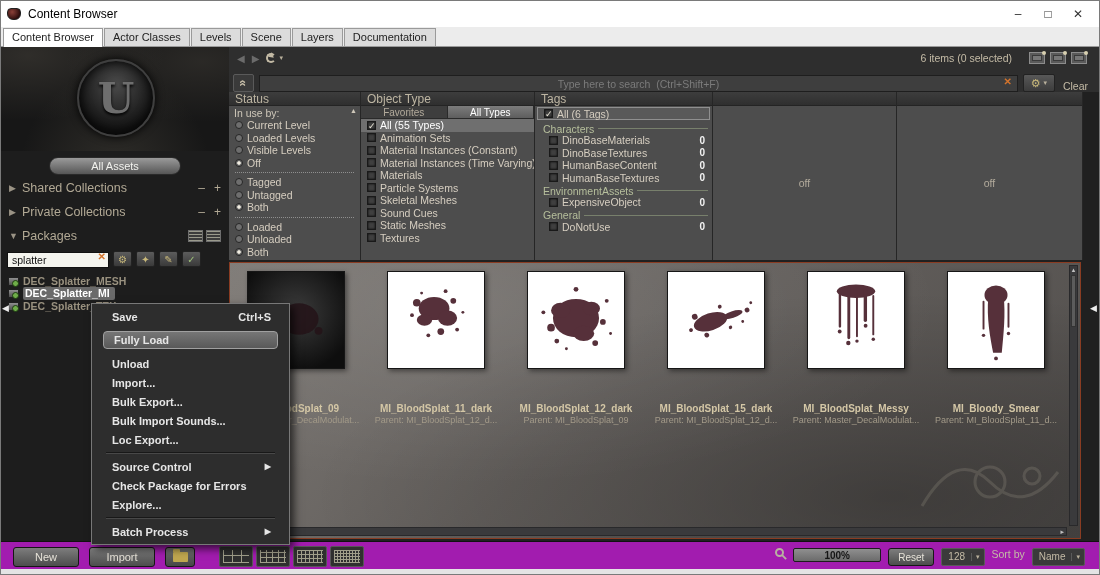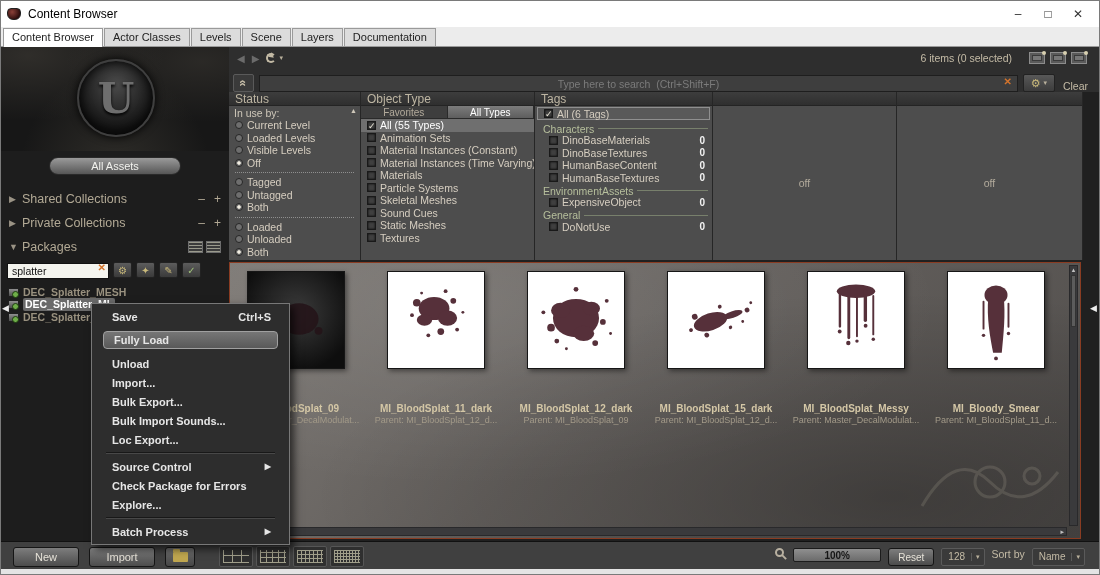--- a/index.html
+++ b/index.html
@@ -27,21 +27,21 @@
   .logo-area { position:relative; height:104px;
     background:
       radial-gradient(ellipse at 12% 8%, rgba(145,135,118,.20), transparent 48%),
       radial-gradient(ellipse at 88% 14%, rgba(145,135,118,.16), transparent 48%),
       radial-gradient(ellipse at 50% 130%, rgba(95,90,78,.35), transparent 60%),
       #171717; }
   .emblem { position:absolute; left:76px; top:12px; width:78px; height:78px; border-radius:50%;
     border:2px solid #3f3f3f; background:radial-gradient(circle at 50% 32%, #4a4a4a, #121212 72%);
     box-shadow:0 0 10px #000, inset 0 0 12px #000; display:flex; align-items:center; justify-content:center; }
   .emblem span { font-family:"DejaVu Serif", serif; font-size:42px; font-weight:bold; color:#6e6e6e; text-shadow:0 2px 3px #000; }
-  .all-assets { margin:6px auto 12px; width:132px; height:18px; border-radius:9px; border:1px solid #2a2a2a;
+  .all-assets { margin:6px auto 1px; width:132px; height:18px; border-radius:9px; border:1px solid #2a2a2a;
     background:linear-gradient(#9a9a9a,#565656); color:#f2f2ee; font-size:11px; text-align:center; line-height:17px; }
   .secrow { display:flex; align-items:center; height:24px; padding:0 8px; color:#b2a995; font-size:12.5px; }
   .secrow .arr { font-size:9px; color:#9a9385; width:13px; }
   .secrow .plusminus { margin-left:auto; display:flex; gap:9px; font-size:12px; color:#b2a995; }
   .listicons { margin-left:auto; display:flex; gap:3px; }
   .listicon { width:15px; height:12px; border:1px solid #6e6e6e; background:repeating-linear-gradient(0deg,#9a9a8c 0 1px, #3c3c3c 1px 3px); }
   .side-search { display:flex; align-items:center; gap:4px; padding:2px 6px 0; }
   .pkg-search-wrap { position:relative; width:102px; }
   .pkg-search { width:102px; height:16px; background:#f4f4ee; border:1px solid #111; font-size:10.5px; color:#111; padding:0 14px 0 4px; font-family:"Liberation Sans",sans-serif; }
   .pkg-x { position:absolute; right:3px; top:1px; color:#d4742c; font-size:10px; font-weight:bold; }
@@ -117,21 +117,21 @@
   .aname { margin-top:34px; font-size:10px; font-weight:bold; color:#d4c7a6; white-space:nowrap; }
   .aparent { margin-top:1px; font-size:9px; color:#a39a89; white-space:nowrap; }
   .vscroll { position:absolute; top:2px; right:2px; bottom:12px; width:9px; background:#3a3a3c; border:1px solid #29292b; font-size:6px; color:#c0c0c0; text-align:center; line-height:8px; }
   .vthumb { margin:1px; height:52px; background:#5c5c5c; border:1px solid #333; }
   .hscroll { position:absolute; left:2px; right:13px; bottom:2px; height:9px; background:#3a3a3c; border:1px solid #29292b; display:flex; justify-content:flex-end; align-items:center; font-size:7px; color:#c0c0c0; padding-right:2px; }
 
   .edgeL { position:absolute; left:1px; top:302px; font-size:9px; color:#ededed; z-index:4; }
   .edgeR { position:absolute; right:2px; top:302px; font-size:9px; color:#ededed; z-index:4; }
 
   
-  .bottombar { position:absolute; top:540px; left:0; right:0; height:30px; background:#404040; border-top:1px solid #111; display:flex; align-items:center; padding-left:12px; }
+  .bottombar { position:absolute; top:540px; left:0; right:0; height:30px; background:#a21caf; border-top:1px solid #111; display:flex; align-items:center; padding-left:12px; }
   .bb-btn { width:66px; height:20px; border-radius:3px; border:1px solid #161616; background:linear-gradient(#7d7d7d,#4c4c4c); color:#e6e2d8; font-size:11px; text-align:center; line-height:19px; margin-right:10px; }
   .folder-btn { width:30px; height:20px; border-radius:3px; border:1px solid #161616; background:linear-gradient(#6e6e6e,#464646); display:flex; align-items:center; justify-content:center; }
   .folder { width:15px; height:10px; background:#bfa64f; border-radius:1px; position:relative; }
   .folder::before { content:""; position:absolute; top:-3px; left:0; width:7px; height:3px; background:#bfa64f; border-radius:1px 1px 0 0; }
   .gridgroup { display:flex; gap:3px; margin-left:24px; }
   .gridbtn { width:34px; height:21px; background:#2f2f2f; border:1px solid #565656; border-radius:2px; padding:3px; }
   .pat { width:100%; height:100%; }
   .pat.p1 { background:repeating-linear-gradient(90deg,#a09e8a 0 1px,transparent 1px 9px), repeating-linear-gradient(0deg,#a09e8a 0 1px,transparent 1px 7px); }
   .pat.p2 { background:repeating-linear-gradient(90deg,#a09e8a 0 1px,transparent 1px 6px), repeating-linear-gradient(0deg,#a09e8a 0 1px,transparent 1px 5px); }
   .pat.p3 { background:repeating-linear-gradient(90deg,#a09e8a 0 1px,transparent 1px 4px), repeating-linear-gradient(0deg,#a09e8a 0 1px,transparent 1px 4px); }

